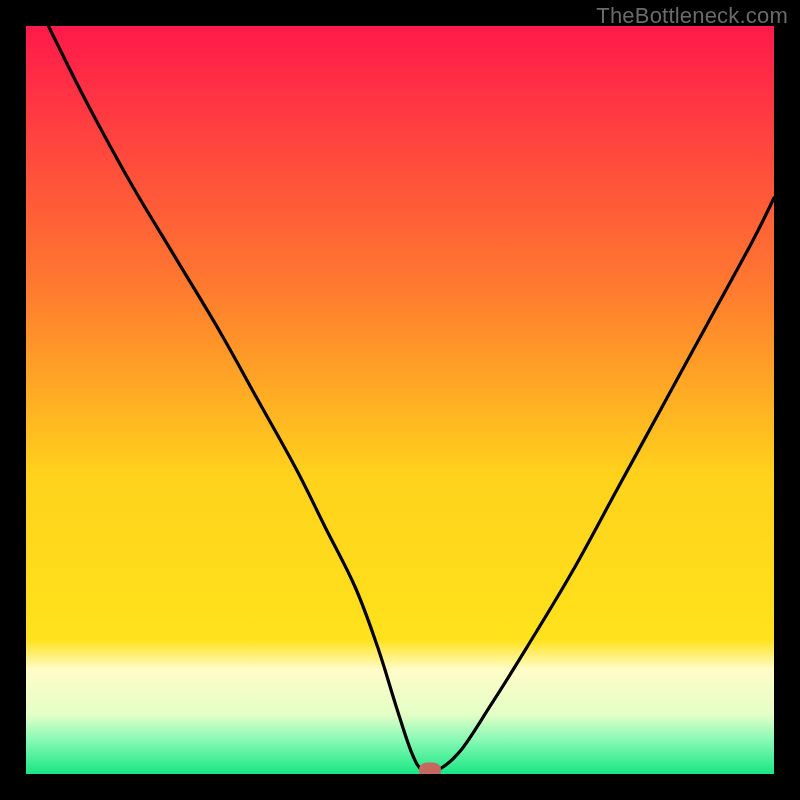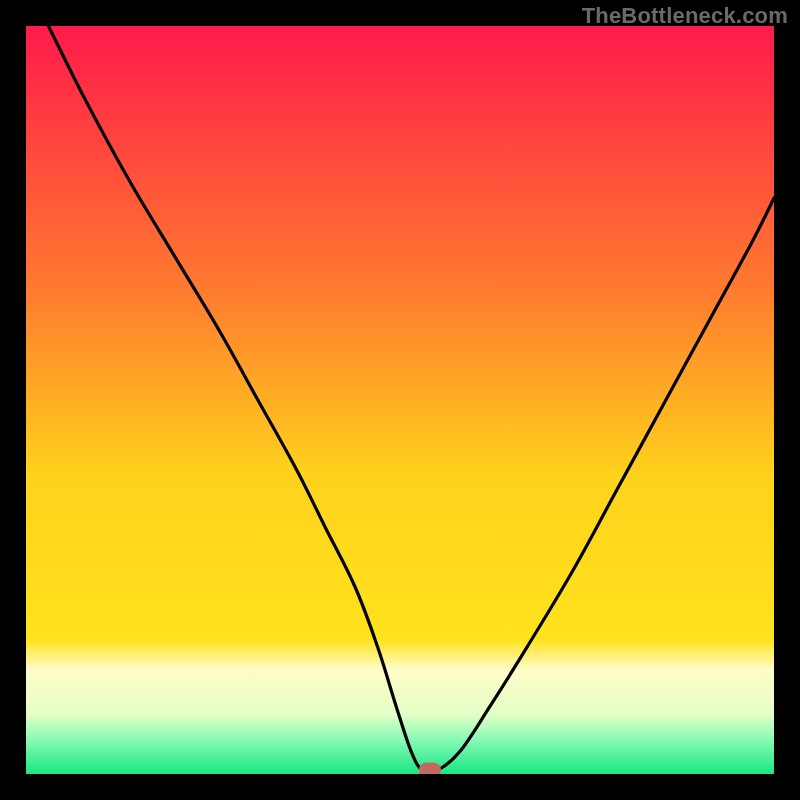--- a/index.html
+++ b/index.html
@@ -33,21 +33,21 @@
     top: 0;
     width: 748px;
     height: 748px;
   }
   .watermark {
     position: absolute;
     top: 3px;
     right: 12px;
     color: #6a6a6a;
     font-size: 22px;
-    font-weight: 700;
+    font-weight: 400;
     letter-spacing: 0.2px;
   }
   svg.curve {
     position: absolute;
     left: 0;
     top: 0;
     width: 748px;
     height: 748px;
   }
   .marker {

